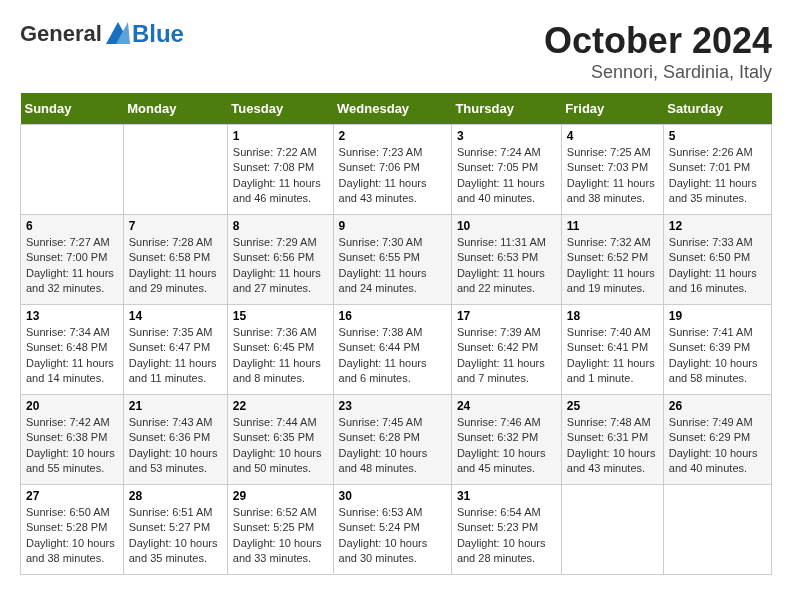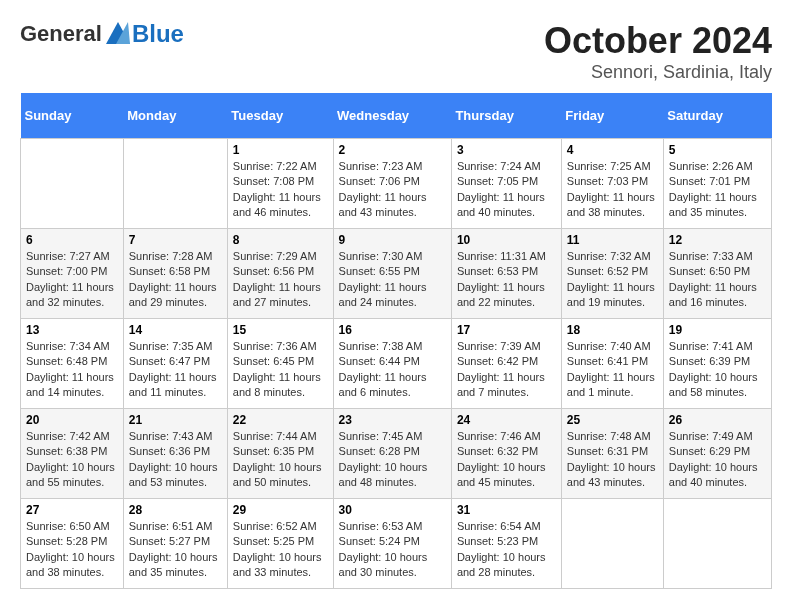--- a/index.html
+++ b/index.html
@@ -39,23 +39,23 @@
       font-size: 18px;
       font-weight: normal;
       color: #555;
     }
     table {
       width: 100%;
       border-collapse: collapse;
       font-size: 11px;
     }
     thead tr th {
-      background-color: #3b82f6;
+      background-color: #4d7c0f;
       color: #fff;
-      padding: 15px 4px;
+      padding: 8px 4px;
       text-align: left;
       font-size: 13px;
       font-weight: bold;
     }
     tbody tr td {
       border: 1px solid #ccc;
       vertical-align: top;
       padding: 4px 5px;
       min-height: 80px;
       height: 90px;

